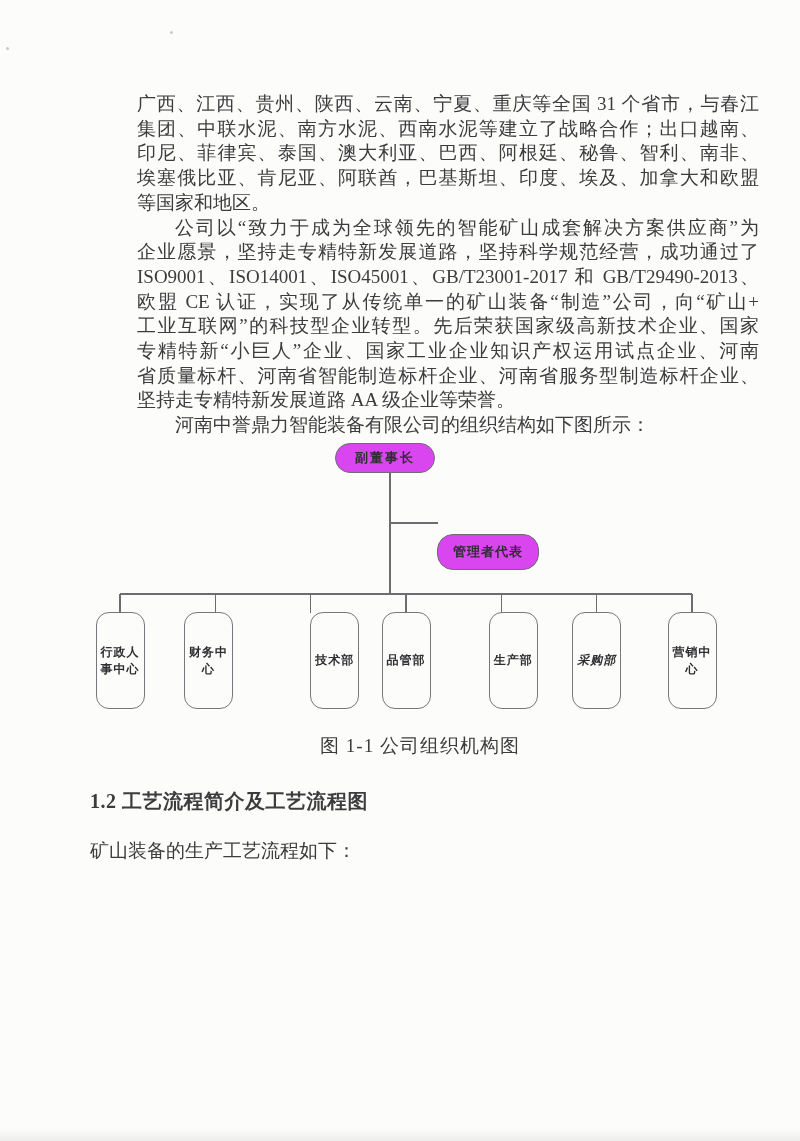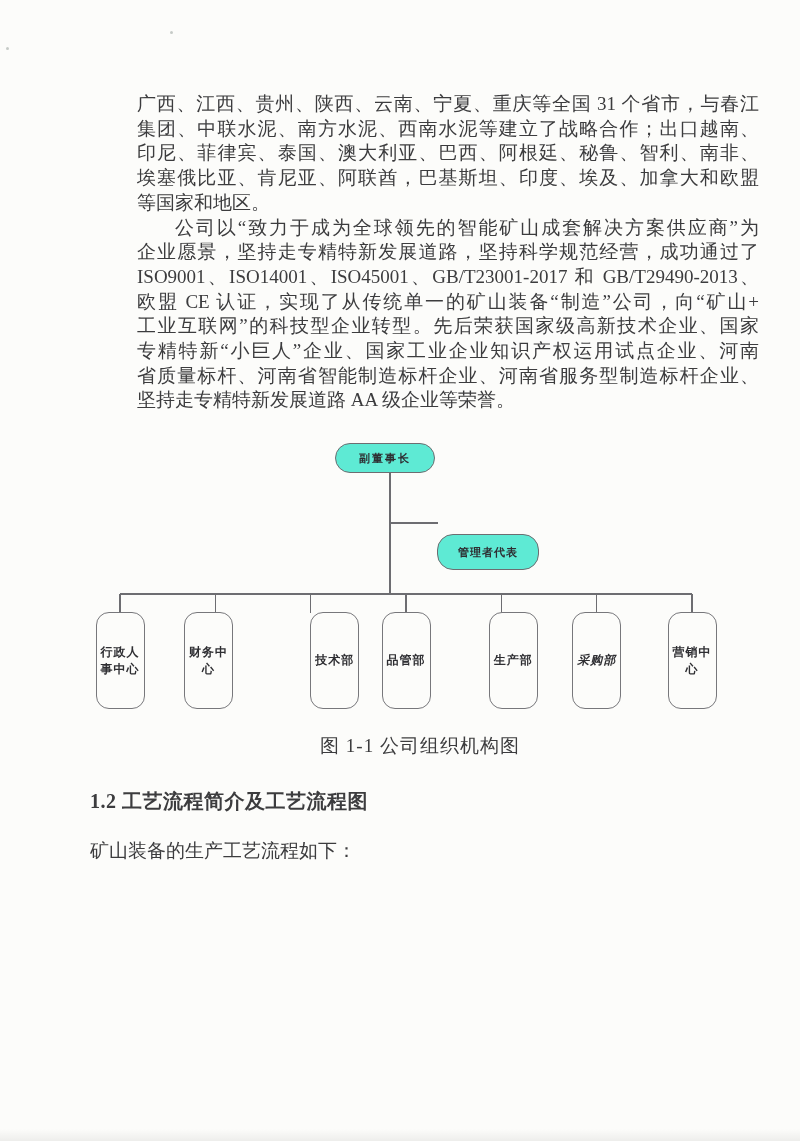--- a/index.html
+++ b/index.html
@@ -11,22 +11,22 @@
   
   .textblock { position:absolute; left:90px; top:92px; width:622px;
     font-size:19px; line-height:24.7px;margin-left:47px; }
   .tline { text-align:justify; text-align-last:justify; }
   .tline.end { text-align-last:left; }
   .tline.indent { padding-left:38px; }
   
   .orgchart { position:absolute; left:0; top:0; width:800px; height:780px; }
   .pill {
     position:absolute; border:1.5px solid #6d6d71; border-radius:16px;
-    background:#5eead4; display:flex; align-items:center; justify-content:center;
-    font-family:"Liberation Sans", sans-serif; font-weight:bold; font-size:11px;
+    background:#d946ef; display:flex; align-items:center; justify-content:center;
+    font-family:"Liberation Sans", sans-serif; font-weight:bold; font-size:13px;
     color:#2e2e32; letter-spacing:2px; box-sizing:border-box; z-index:2;
   }
   .pill.root { left:335px; top:443px; width:100px; height:30px; }
   .pill.staff { left:437px; top:534px; width:102px; height:36px; letter-spacing:1px; }
   .cline { position:absolute; background:#6d6d71; z-index:1; }
   .vline-main { left:389px; top:472px; width:1.5px; height:122px; }
   .hline-staff { left:390px; top:522px; width:48px; height:1.5px; }
   .hbar { left:120px; top:593px; width:572px; height:1.5px; }
   .drop { top:594px; width:1.5px; height:19px; }
   .dept {
@@ -63,20 +63,21 @@
     <div class="tline">埃塞俄比亚、肯尼亚、阿联酋，巴基斯坦、印度、埃及、加拿大和欧盟</div>
     <div class="tline end">等国家和地区。</div>
     <div class="tline indent">公司以“致力于成为全球领先的智能矿山成套解决方案供应商”为</div>
     <div class="tline">企业愿景，坚持走专精特新发展道路，坚持科学规范经营，成功通过了</div>
     <div class="tline">ISO9001、ISO14001、ISO45001、GB/T23001-2017 和 GB/T29490-2013、</div>
     <div class="tline">欧盟 CE 认证，实现了从传统单一的矿山装备“制造”公司，向“矿山+</div>
     <div class="tline">工业互联网”的科技型企业转型。先后荣获国家级高新技术企业、国家</div>
     <div class="tline">专精特新“小巨人”企业、国家工业企业知识产权运用试点企业、河南</div>
     <div class="tline">省质量标杆、河南省智能制造标杆企业、河南省服务型制造标杆企业、</div>
     <div class="tline end">坚持走专精特新发展道路 AA 级企业等荣誉。</div>
+    <div class="tline indent end">河南中誉鼎力智能装备有限公司的组织结构如下图所示：</div>
   </div>
 
   <div class="orgchart">
     <div class="pill root">副董事长</div>
     <div class="cline vline-main"></div>
     <div class="cline hline-staff"></div>
     <div class="pill staff">管理者代表</div>
     <div class="cline hbar"></div>
 
     <div class="cline drop" style="left:119.25px;"></div>

